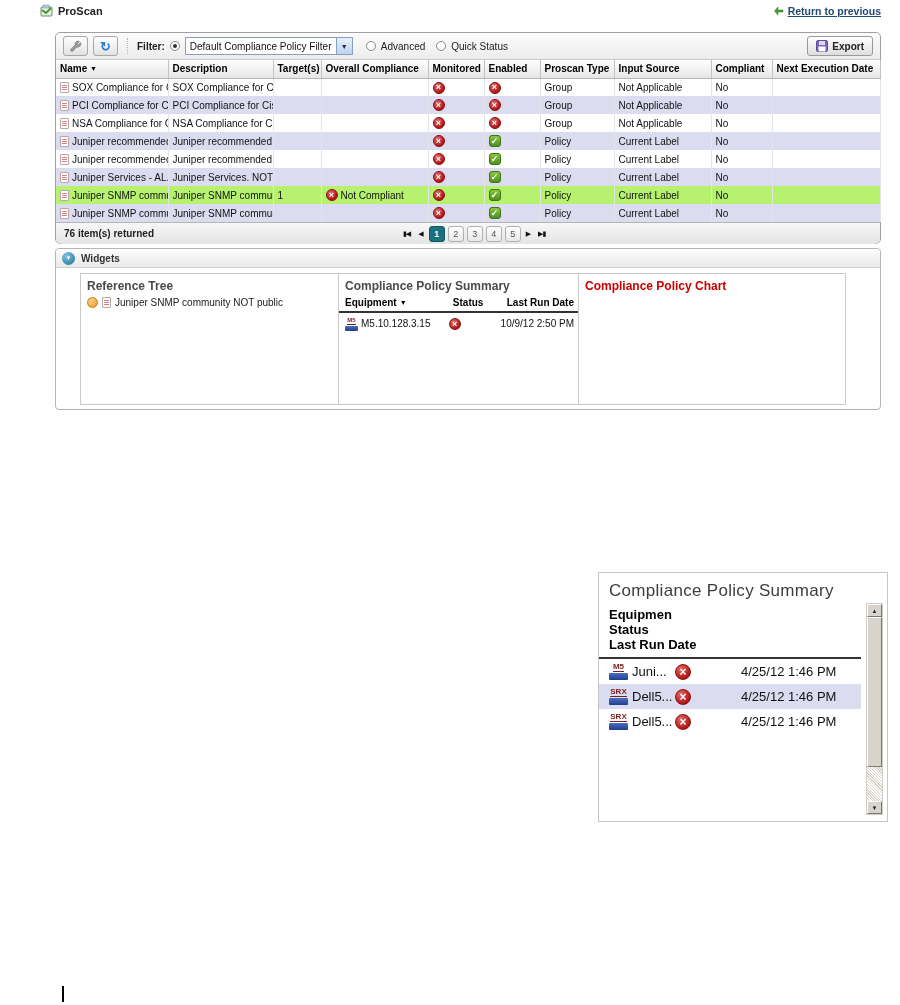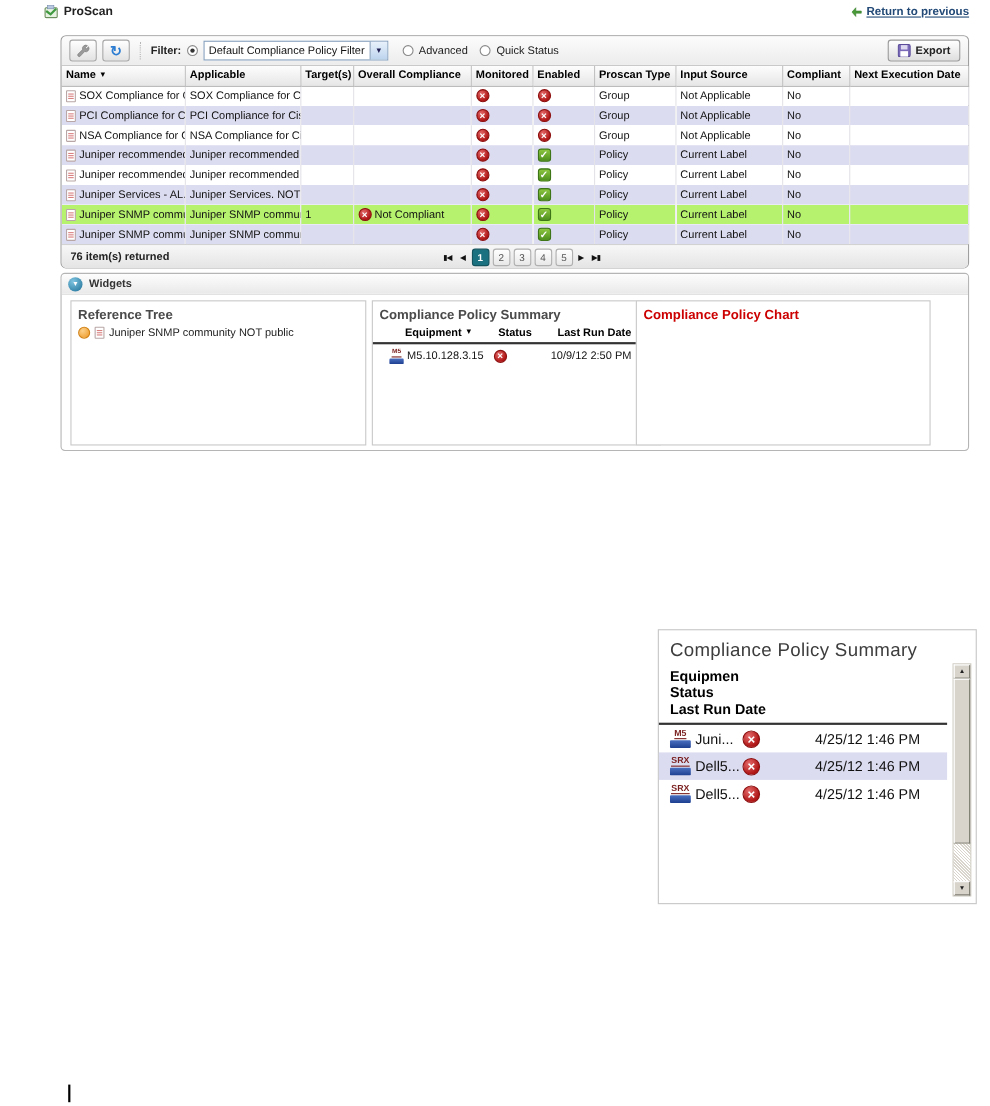--- a/index.html
+++ b/index.html
@@ -78,21 +78,21 @@
 
   .card { position:absolute; top:24px; height:132px; border:1px solid #c8c8c8; background:#fff; }
   .card-title { font-size:12px; font-weight:bold; color:#4a4a4a; padding:5px 6px 2px; }
   .card-title.red { color:#cc0000; }
 
   .ref-item { display:flex; align-items:center; gap:4px; padding:2px 6px; font-size:10px; color:#222; }
   .tree-dot { width:11px; height:11px; border-radius:50%; background:radial-gradient(circle at 35% 30%, #fcd08a, #ec9722); border:1px solid #d07f10; flex:none; }
 
   .wsum-head { display:flex; font-size:10px; font-weight:bold; color:#000; padding:2px 6px 3px; border-bottom:2px solid #333; margin-right:20px; }
   .wsum-row { display:flex; align-items:center; font-size:10px; color:#111; padding:4px 6px; margin-right:20px; }
-  .wc-equip { width:110px; display:flex; align-items:center; gap:3px; white-space:nowrap; overflow:hidden;justify-content:center; }
+  .wc-equip { width:110px; display:flex; align-items:center; gap:3px; white-space:nowrap; overflow:hidden; }
   .wc-status { width:55px; }
   .wc-date { flex:1; white-space:nowrap; }
 
   .dev { display:inline-flex; flex-direction:column; align-items:center; flex:none; line-height:1; }
   .dev-l { font-size:6px; font-weight:bold; color:#7a1f1f; border-bottom:1px solid #7a1f1f; padding-bottom:0.5px; }
   .dev-b { width:13px; height:5px; background:linear-gradient(#4a6fc0,#1e3f8f); border-radius:1px; margin-top:1px; }
 
   
   .chart-area { position:relative; height:100px; }
   .pie-label { position:absolute; right:0; top:36px; font-size:10.5px; color:#111; }
@@ -183,21 +183,21 @@
         <col style="width:56px">
       <col style="width:56px">
         <col style="width:74px">
         <col style="width:97px">
         <col style="width:61px">
         <col style="width:108px">
     </colgroup>
     <thead>
         <tr id="grid-head">
           <th>Name <span class="sort-arrow">▼</span></th>
-          <th>Applicable</th>
+          <th>Description</th>
           <th>Target(s)</th>
           <th>Overall Compliance</th>
           <th>Monitored</th>
           <th>Enabled</th>
           <th>Proscan Type</th>
           <th>Input Source</th>
           <th>Compliant</th>
           <th>Next Execution Date</th>
         </tr>
       </thead>
@@ -361,21 +361,21 @@
       </div>
   </div>
 </div>
 
 <div class="widgets">
   <div class="widgets-head">
     <span class="widgets-ico">▾</span>
     <span class="widgets-title">Widgets</span>
   </div>
 
-  <div class="card" style="left:8px; width:269px;">
+  <div class="card" style="left:24px; width:269px;">
     <div class="card-title">Reference Tree</div>
     <div class="ref-item">
       <span class="tree-dot"></span>
       <span class="doc-ic"></span>
       <span>Juniper SNMP community NOT public</span>
     </div>
   </div>
 
   <div class="card" style="left:282px; width:263px;">
     <div class="card-title">Compliance Policy Summary</div>

